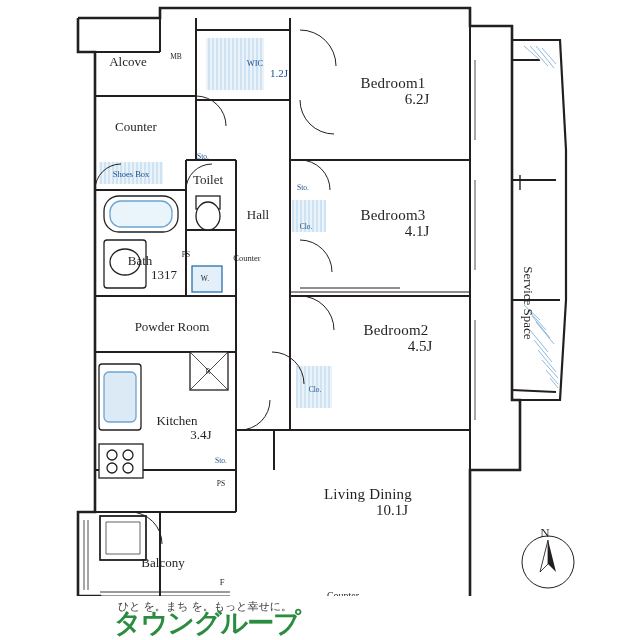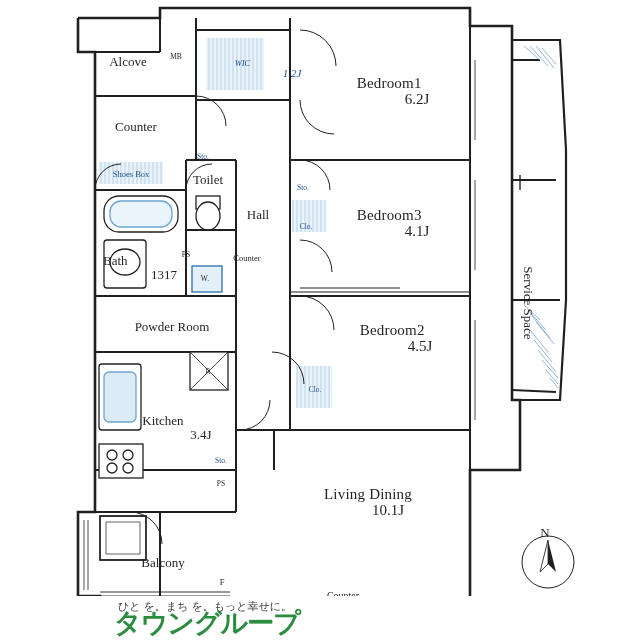--- a/index.html
+++ b/index.html
@@ -1,19 +1,19 @@
 <!DOCTYPE html>
 <html><head>
 <meta charset="utf-8">
 <style>
   html,body{margin:0;padding:0;background:#ffffff;}
   body{width:641px;height:640px;position:relative;font-family:"Liberation Serif",serif;color:#231f20;overflow:hidden;}
   #plan{position:absolute;left:0;top:0;width:641px;height:640px;}
   .lbl{position:absolute;white-space:nowrap;line-height:1.05;}
-  .c{transform:translate(-50%,-50%);text-align:left;}
+  .c{transform:translate(-50%,-50%);text-align:center;}
   .rm-name{font-size:14.5px;letter-spacing:.2px;}
   .rm-size{font-size:15px;padding-left:48px;}
   .sm{font-size:10px;}
   .xs{font-size:8.5px;}
   .tiny{font-size:7.5px;}
   .vert{writing-mode:vertical-rl;text-orientation:mixed;}
   .footer{position:absolute;left:0;bottom:0;width:641px;height:44px;background:#ffffff;}
   .brand-top{position:absolute;left:118px;bottom:26px;font-size:11px;color:#3a3a3a;font-family:"Liberation Sans",sans-serif;}
   .brand-main{position:absolute;left:114px;bottom:-1px;font-size:27px;font-weight:bold;color:#2a8c3e;font-family:"Liberation Sans",sans-serif;letter-spacing:-1px;}
 </style>
@@ -169,21 +169,21 @@
   </g>
 </svg>
 
 <div id="labels">
     <div class="lbl c" style="left: 128px; top: 62px;">
       <div class="xs" style="font-size: 13px;">Alcove</div>
     </div>
     <div class="lbl c" style="left: 176px; top: 57px;">
       <div class="tiny">MB</div>
     </div>
-    <div class="lbl c" style="left: 268px; top: 69px; font-style: italic;">
+    <div class="lbl c" style="left: 255px; top: 69px;">
       <div class="xs" style="color: rgb(27, 79, 138);">WIC</div>
       <div class="rm-size" style="font-size: 11px; color: rgb(27, 79, 138);">1.2J</div>
     </div>
     <div class="lbl c" style="left: 393px; top: 92px;">
       <div class="rm-name" style="font-size: 15px;">Bedroom1</div>
       <div class="rm-size">6.2J</div>
     </div>
     <div class="lbl c" style="left: 136px; top: 127px;">
       <div class="sm" style="font-size: 13px;">Counter</div>
     </div>

